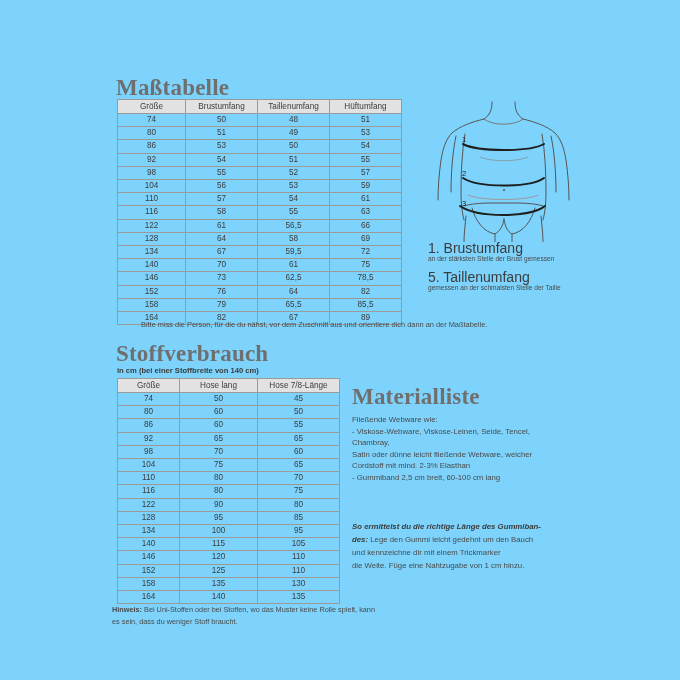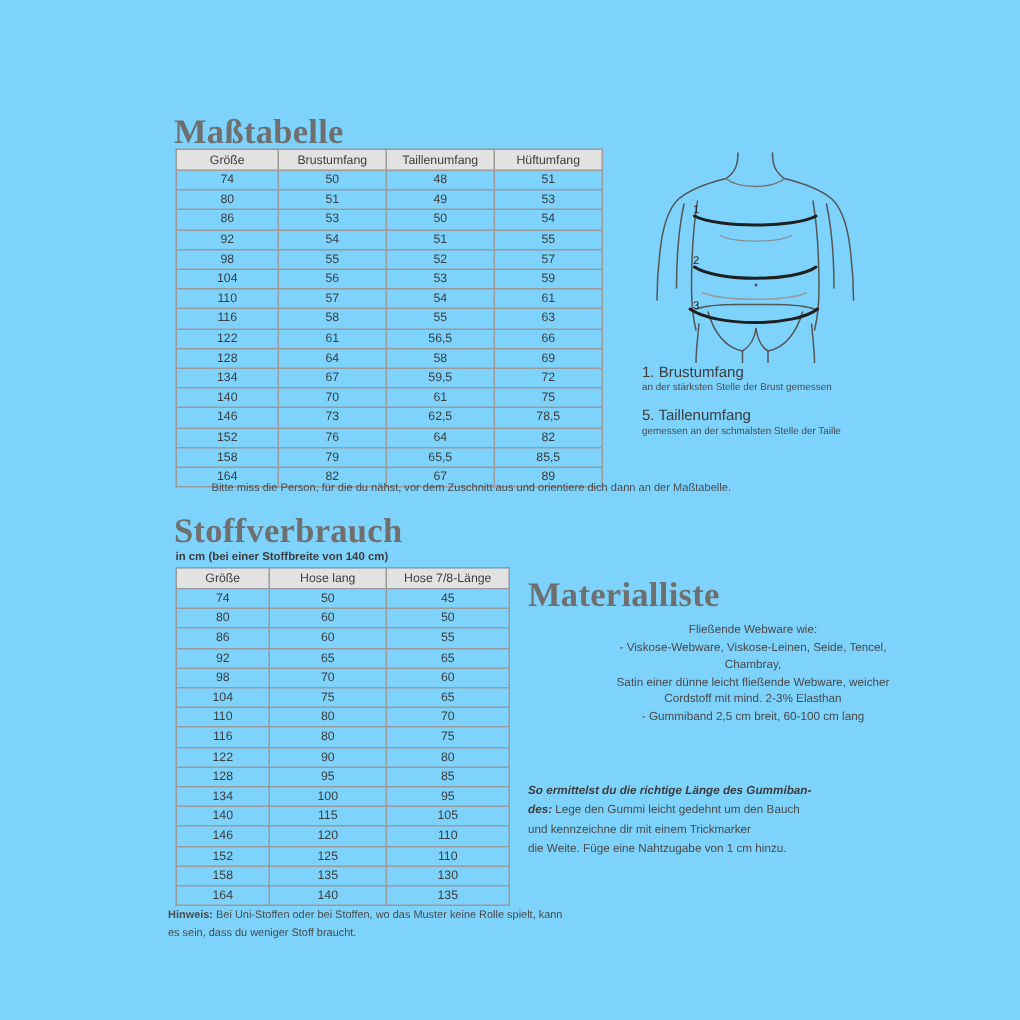--- a/index.html
+++ b/index.html
@@ -85,31 +85,31 @@
 
   
   #figure { position: absolute; left: 420px; top: 100px; width: 170px; height: 142px; }
   #figure svg { display: block; }
 
   #figure-legend {
     position: absolute; left: 428px; top: 243px; width: 240px;
   }
   .legend-item { margin-bottom: 9px; }
   .legend-item .lg-title {
-    font-size: 10px; color: #3c3c3c; line-height: 11px;
+    font-size: 14px; color: #3c3c3c; line-height: 11px;
   }
   .legend-item .lg-desc {
     font-size: 6.6px; color: #4a4a4a; line-height: 9px;
   }
 
   
   #materialliste-title { position: absolute; left: 352px; top: 385px; }
   #materialliste-body {
     position: absolute; left: 352px; top: 414px; width: 300px;
-    font-size: 7.8px; color: #4a4a4a; line-height: 11.6px; text-align: center;
+    font-size: 7.8px; color: #4a4a4a; line-height: 11.6px;
   }
   #materialliste-body div { white-space: nowrap; }
 
   #gummiband-note {
     position: absolute; left: 352px; top: 520px; width: 300px;
     font-size: 7.8px; color: #4a4a4a; line-height: 13px;
   }
   #gummiband-note .lead { font-weight: 700; color: #3c3c3c; font-style: italic; }
   #gummiband-note div { white-space: nowrap; }
 </style>
@@ -403,21 +403,21 @@
     <span style="font-weight:700">Hinweis:</span><span> Bei Uni-Stoffen oder bei Stoffen, wo das Muster keine Rolle spielt, kann</span><br>
     <span>es sein, dass du weniger Stoff braucht.</span>
   </div>
 
   <h1 class="section-title" id="materialliste-title">Materialliste</h1>
 
   <div id="materialliste-body">
       <div>Fließende Webware wie:</div>
       <div>- Viskose-Webware, Viskose-Leinen, Seide, Tencel,</div>
       <div>Chambray,</div>
-      <div>Satin einer dünne leicht fließende Webware, weicher</div>
+      <div>Satin oder dünne leicht fließende Webware, weicher</div>
       <div>Cordstoff mit mind. 2-3% Elasthan</div>
       <div>- Gummiband 2,5 cm breit, 60-100 cm lang</div>
     </div>
 
   <div id="gummiband-note">
     <div>
       <span class="lead">So ermittelst du die richtige Länge des Gummiban-</span>
     </div>
     <div>
       <span class="lead">des:</span><span> Lege den Gummi leicht gedehnt um den Bauch</span>

